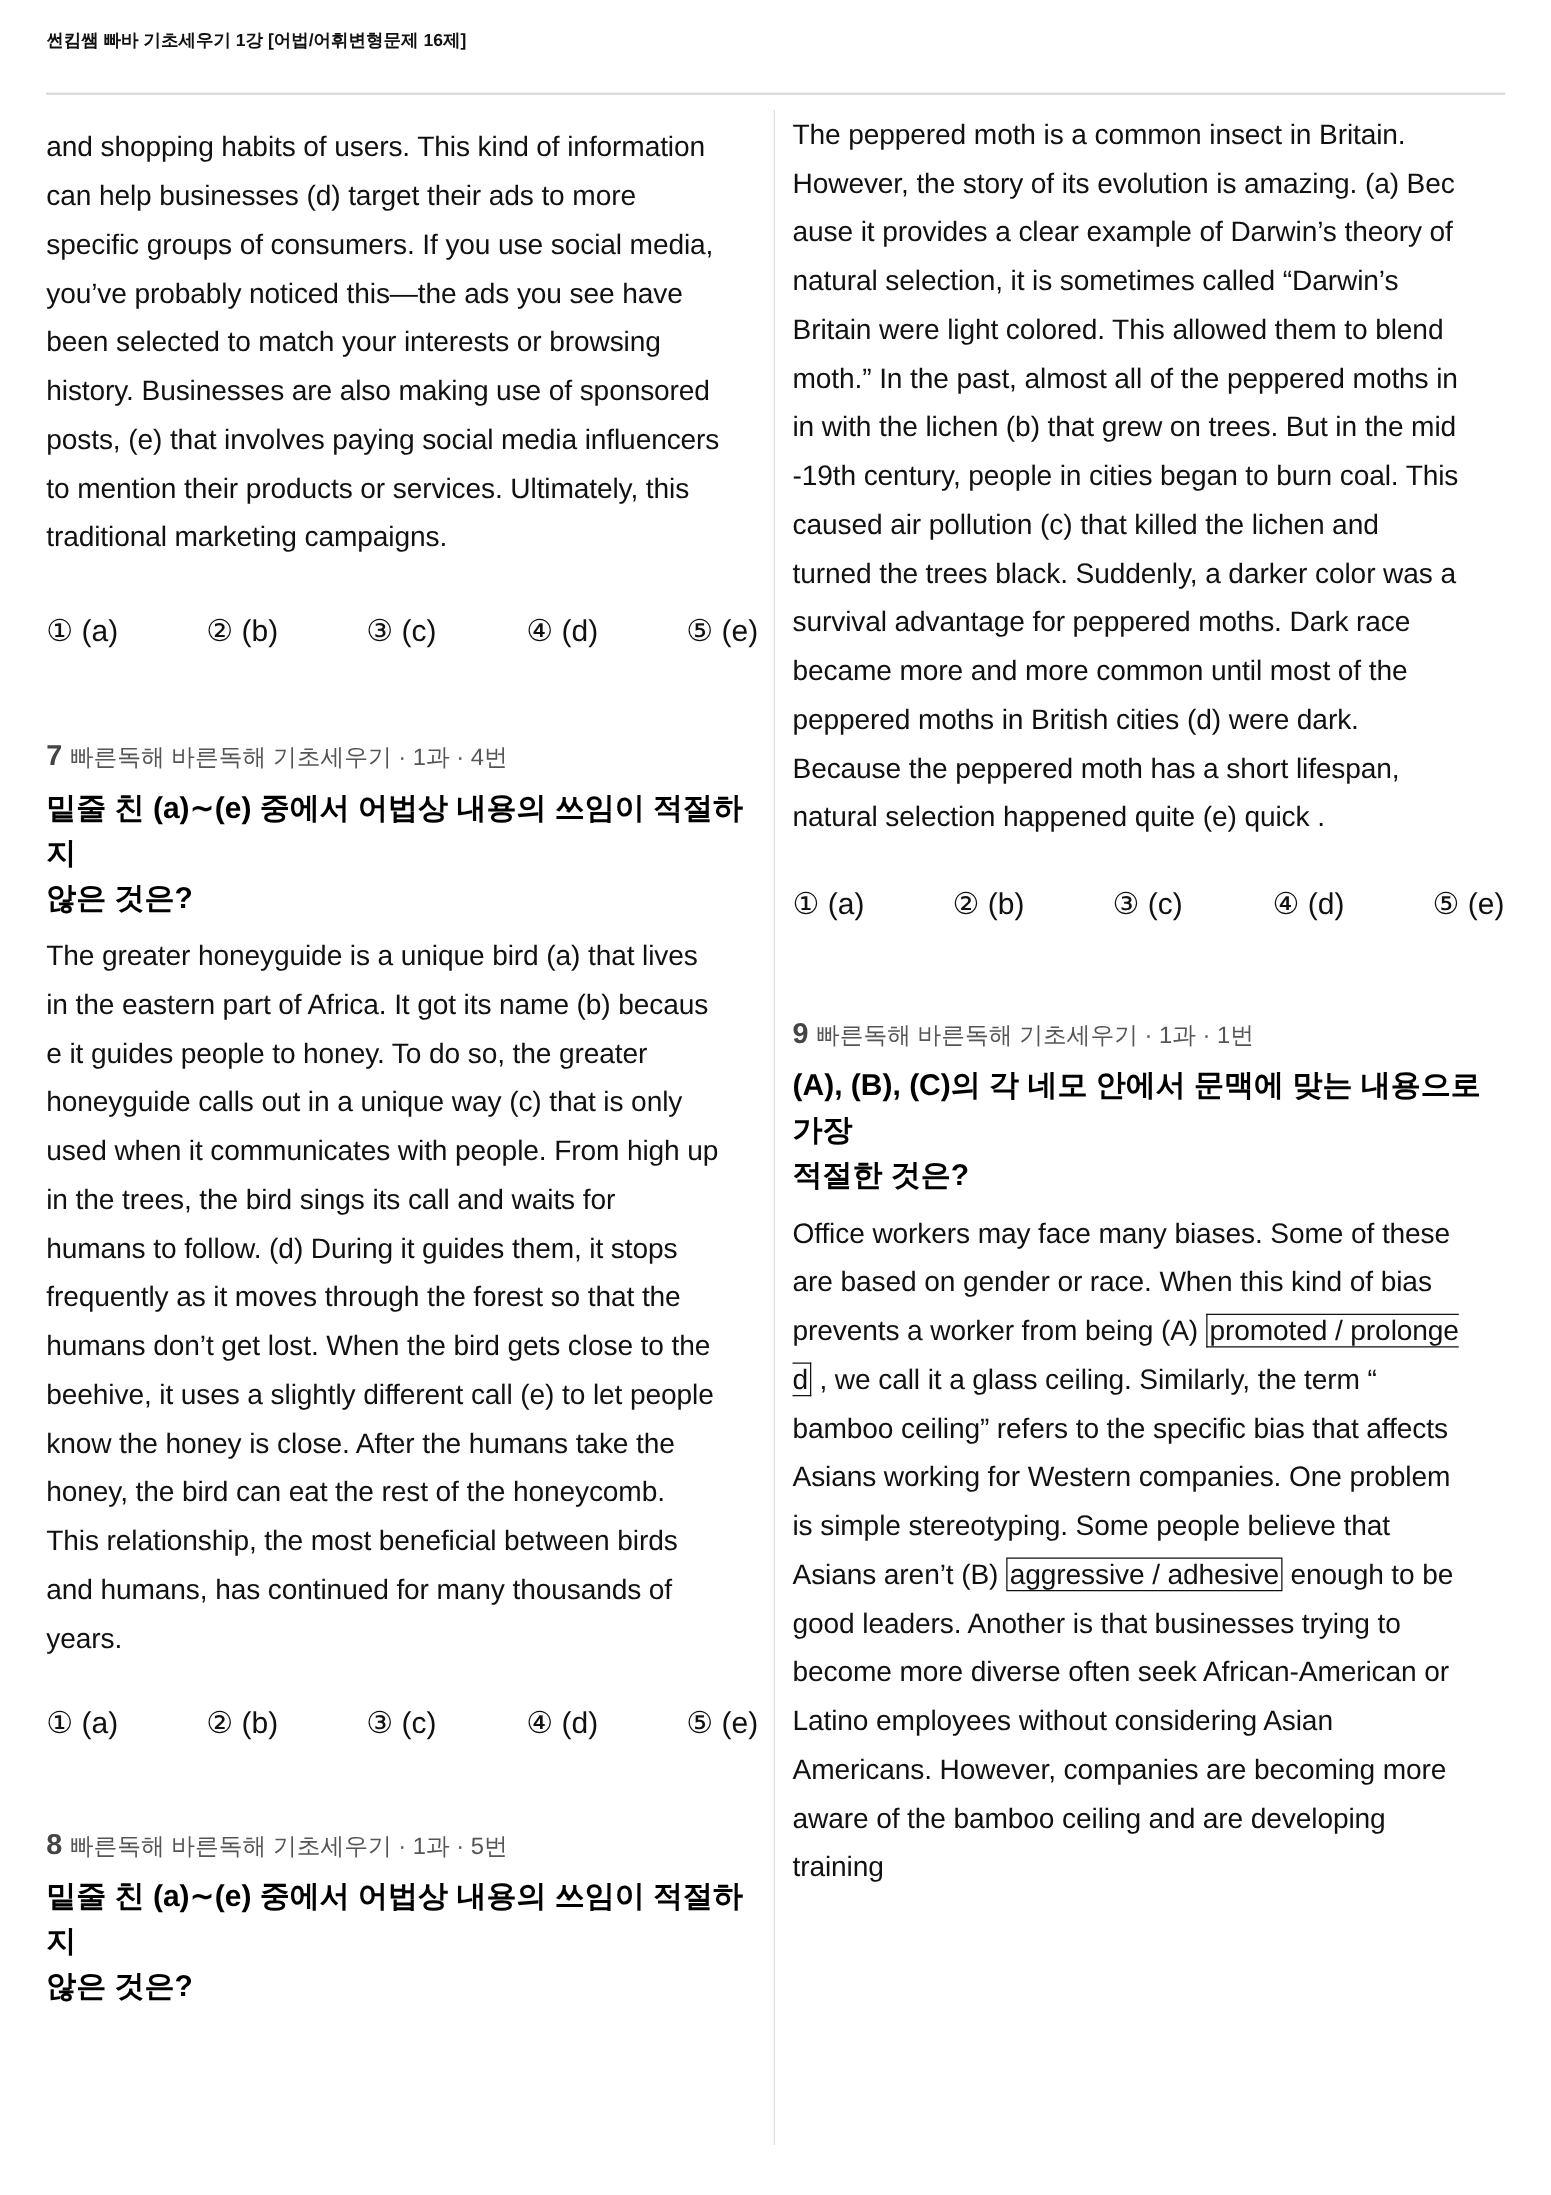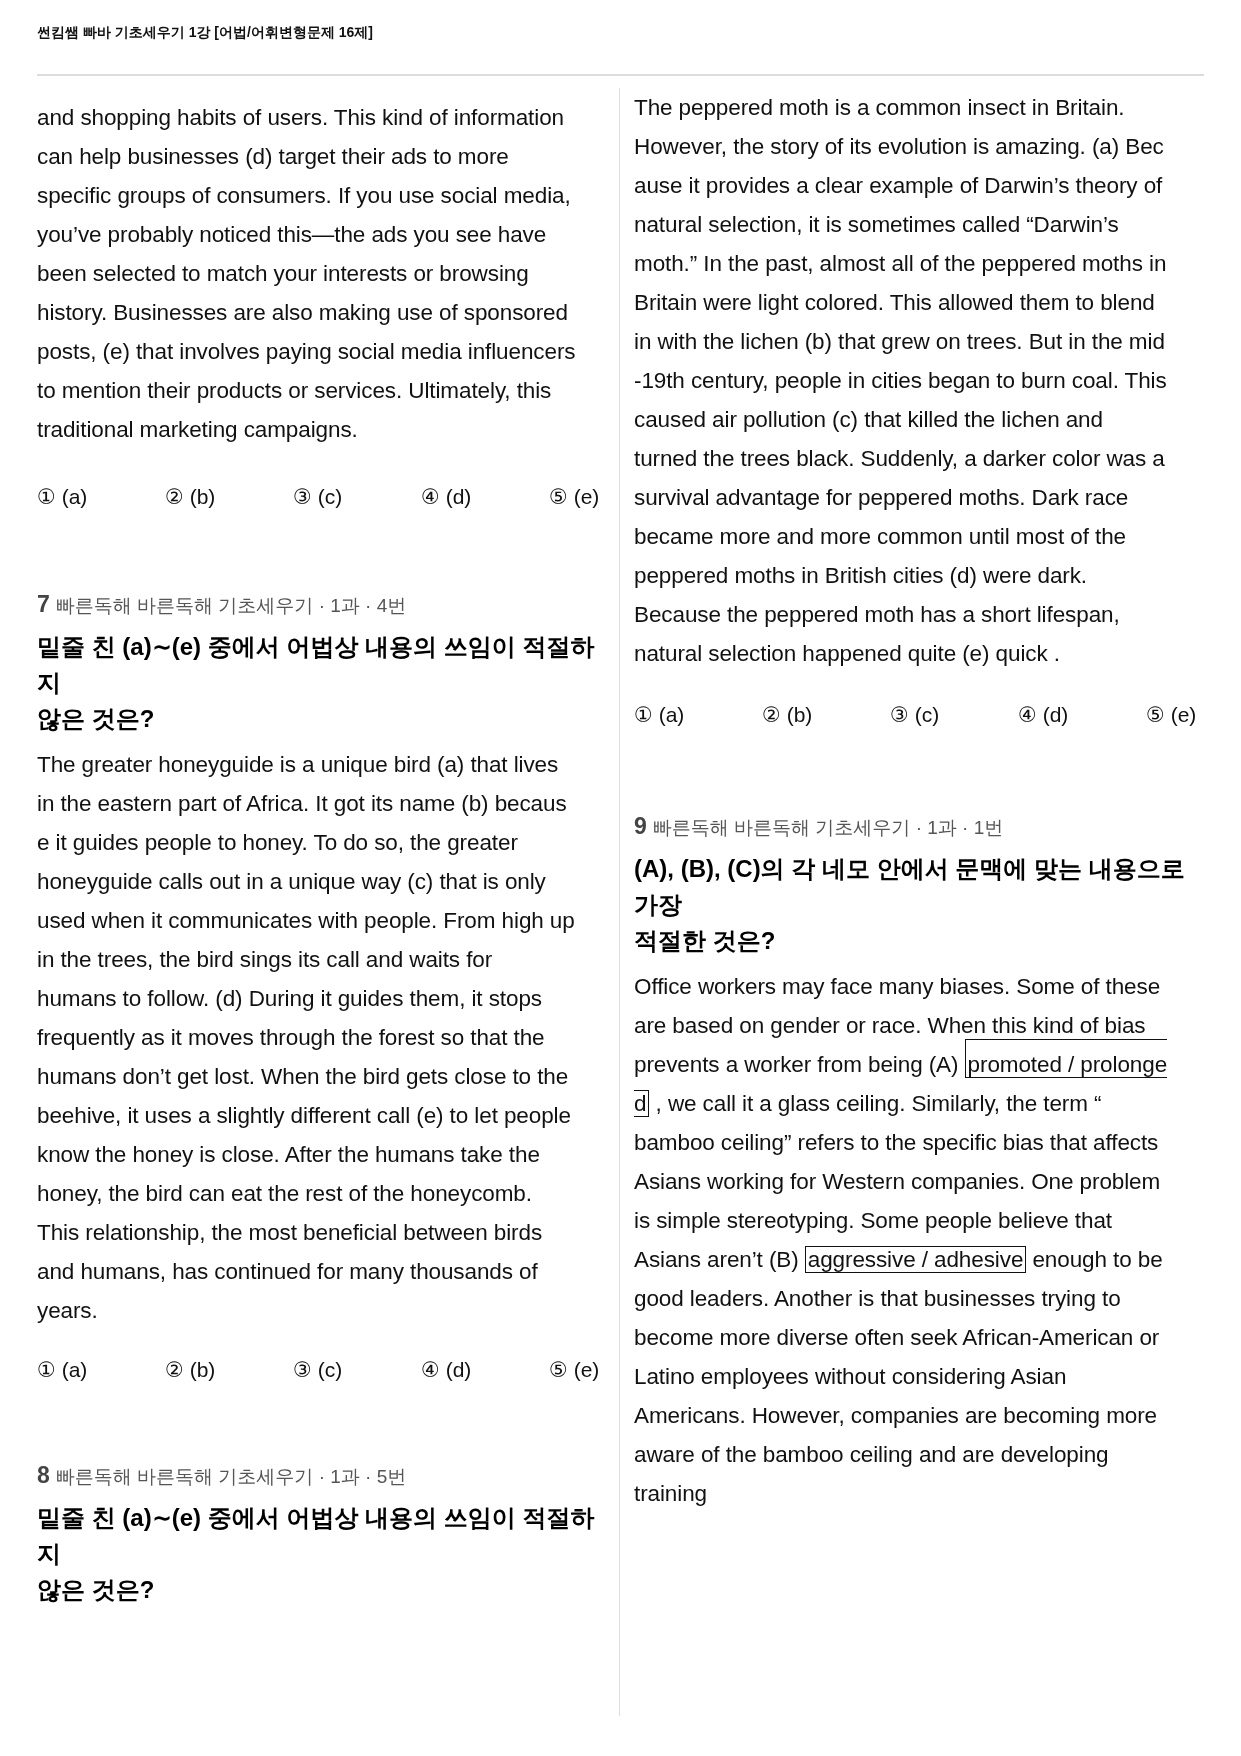--- a/index.html
+++ b/index.html
@@ -18,23 +18,23 @@
     position: absolute; left: 619px; top: 88px; width: 1px; height: 1628px; background: #dedede;
   }
   .col { position: absolute; }
   .col-left { left: 37px; top: 98px; width: 575px; }
   .col-right { left: 634px; top: 88px; width: 575px; }
   .line {
     font-size: 22.5px; line-height: 39px; height: 39px; white-space: nowrap; letter-spacing: -0.1px;
   }
   .u { text-underline-offset: 3px; }
   .box { border: 1.5px solid #111; padding: 0 2px; }
-  .box-open { border: 1.5px solid #111; border-right: none; padding: 12px 0 0 2px; }
+  .box-open { border: 1.5px solid #111; border-right: none; padding: 0 0 0 2px; }
   .box-close { border: 1.5px solid #111; border-left: none; padding: 0 2px 0 0; }
-  .choices { display: flex; font-size: 21px; height: 40px; }
+  .choices { display: flex; font-size: 24px; height: 40px; align-items: center; }
   .choice { width: 128px; white-space: nowrap; }
   .choice:last-child { width: auto; }
   .q-meta { font-size: 19px; color: #555; height: 30px; display: flex; align-items: baseline; }
   .q-num { font-size: 23px; font-weight: bold; color: #444; margin-right: 6px; }
   .q-title { font-size: 24px; font-weight: bold; line-height: 36px; color: #000; }
   .spacer { display: block; }
 </style>
 </head>
 <body>
 
@@ -115,22 +115,22 @@
     </div>
   </div>
 </div>
 
 <div class="col col-right">
   <div>
       <div class="line"><span>The peppered moth is a common insect in Britain.</span></div>
       <div class="line"><span>However, the story of its evolution is amazing. (a) </span><span class="u">Bec</span></div>
       <div class="line"><span class="u">ause </span><span> it provides a clear example of Darwin’s theory of</span></div>
       <div class="line"><span>natural selection, it is sometimes called “Darwin’s</span></div>
+      <div class="line"><span>Britain were light colored. This allowed them to blend</span></div>
       <div class="line"><span>moth.” In the past, almost all of the peppered moths in</span></div>
-      <div class="line"><span>Britain were light colored. This allowed them to blend</span></div>
       <div class="line"><span>in with the lichen (b) </span><span class="u">that </span><span> grew on trees. But in the mid</span></div>
       <div class="line"><span>-19th century, people in cities began to burn coal. This</span></div>
       <div class="line"><span>caused air pollution (c) </span><span class="u">that </span><span> killed the lichen and</span></div>
       <div class="line"><span>turned the trees black. Suddenly, a darker color was a</span></div>
       <div class="line"><span>survival advantage for peppered moths. Dark race</span></div>
       <div class="line"><span>became more and more common until most of the</span></div>
       <div class="line"><span>peppered moths in British cities (d) </span><span class="u">were </span><span> dark.</span></div>
       <div class="line"><span>Because the peppered moth has a short lifespan,</span></div>
       <div class="line"><span>natural selection happened quite (e) </span><span class="u">quick</span><span> .</span></div>
     </div>

